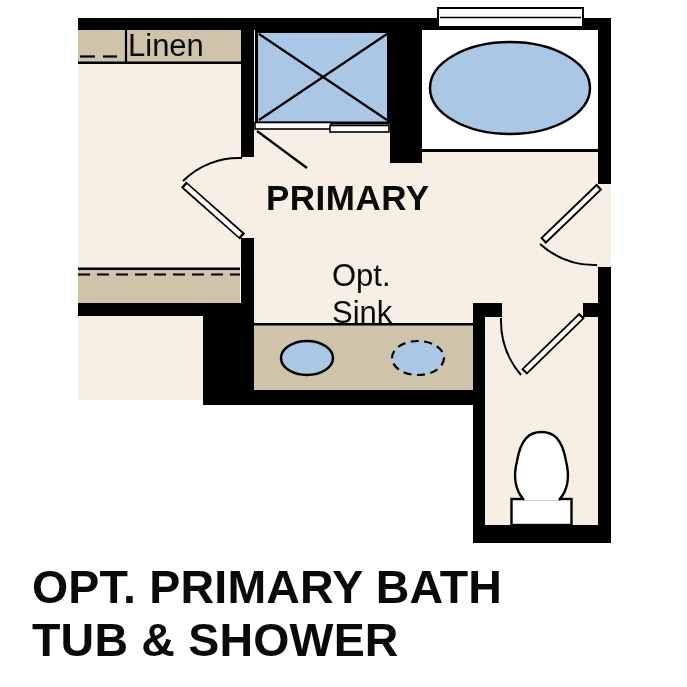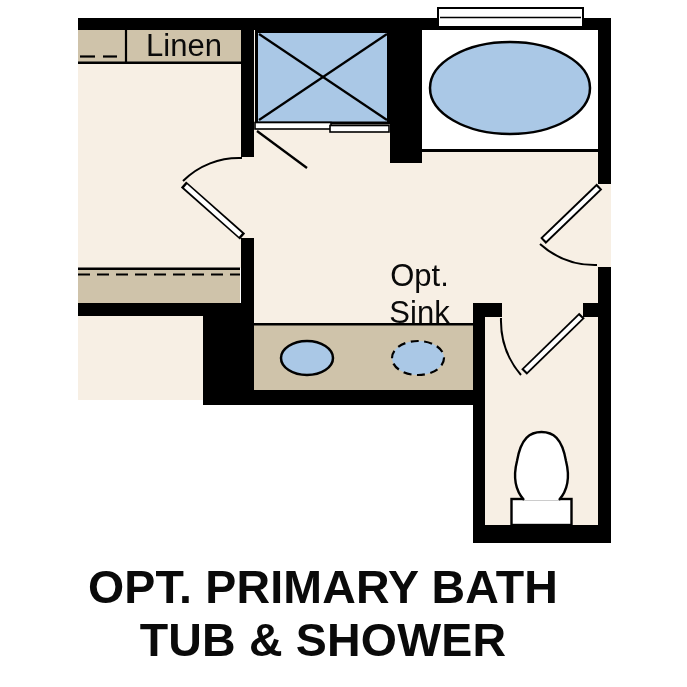--- a/index.html
+++ b/index.html
@@ -16,21 +16,21 @@
   .stage{position:absolute;left:0;top:0;width:687px;height:687px;}
   svg{position:absolute;left:0;top:0;}
   
   .f-floor{fill:var(--floor);}
   .f-wall{fill:var(--wall);}
   .f-tan{fill:var(--casework);}
   .f-blue{fill:var(--fixture_blue);stroke:#000;}
   .f-white{fill:var(--fixture_white);}
   .ln{stroke:#000;fill:none;}
   
-  .label{position:absolute;text-align:center;white-space:pre-line;}
+  .label{position:absolute;white-space:pre-line;}
   .linen-label{left:128px;top:28px;width:112px;height:35px;
     line-height:35px;font-size:31px;}
   .room-label{left:266px;top:179px;width:262px;
     font-size:35px;font-weight:bold;line-height:38.5px;letter-spacing:.5px;}
   .opt-label{left:332px;top:258px;width:175px;
     font-size:31px;line-height:36.5px;}
   .caption{left:32px;top:561px;width:582px;
     font-size:46.5px;font-weight:bold;line-height:53px;letter-spacing:.2px;}
 </style>
 </head>
@@ -121,18 +121,18 @@
 
     <g>
       <rect class="f-white" x="511.5" y="499" width="60" height="26" stroke="#000" stroke-width="2.4"></rect>
       <path d="M524,500 C515,490 513,477 517,461 C521,438 530,432 541.5,432
                C553,432 562,438 566,461 C570,477 568,490 559,500" fill="#ffffff" stroke="#000" stroke-width="2.4"></path>
     </g>
   </svg>
 
   <div class="label linen-label">Linen</div>
 
-  <div class="label room-label"><br></div>
+  <div class="label room-label"><span>PRIMARY</span><br></div>
 
   <div class="label caption"><span>OPT. PRIMARY BATH</span><br><span>TUB &amp; SHOWER</span></div>
 
   <div class="label opt-label"><span>Opt.</span><br><span>Sink</span></div>
 </div>
 
 </body></html>

